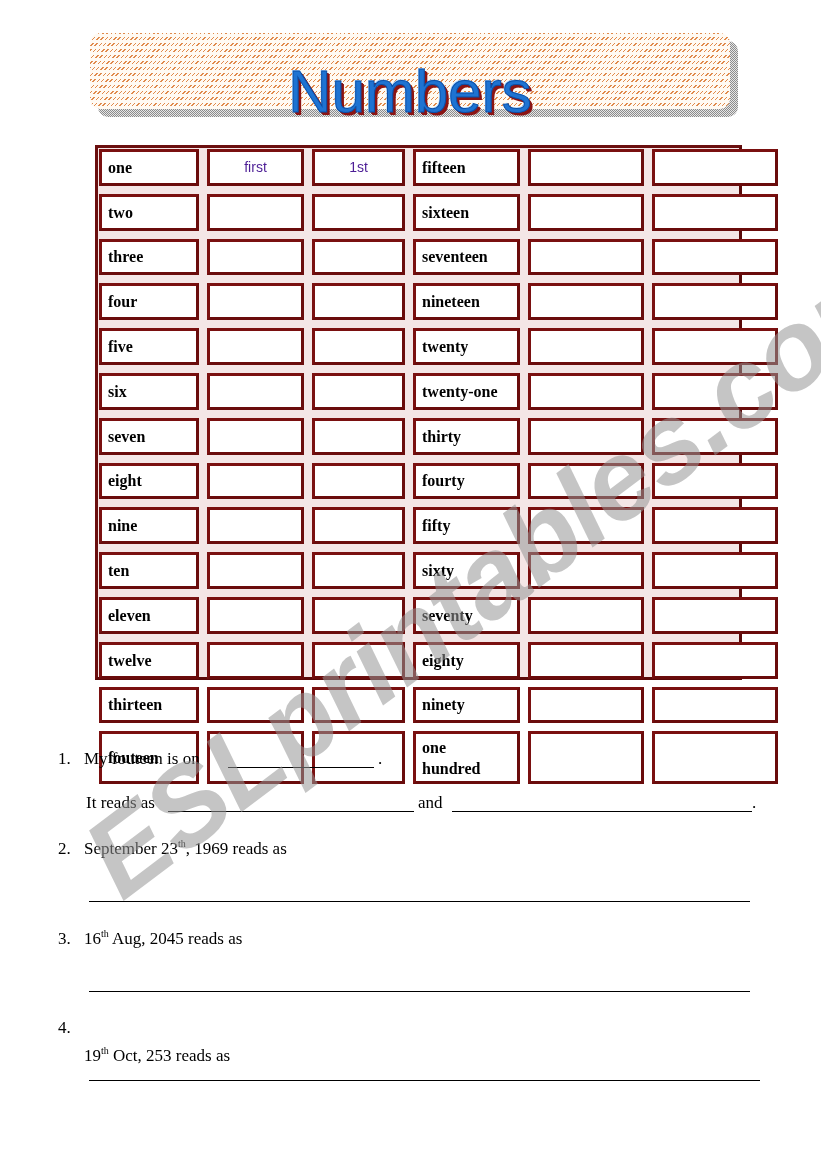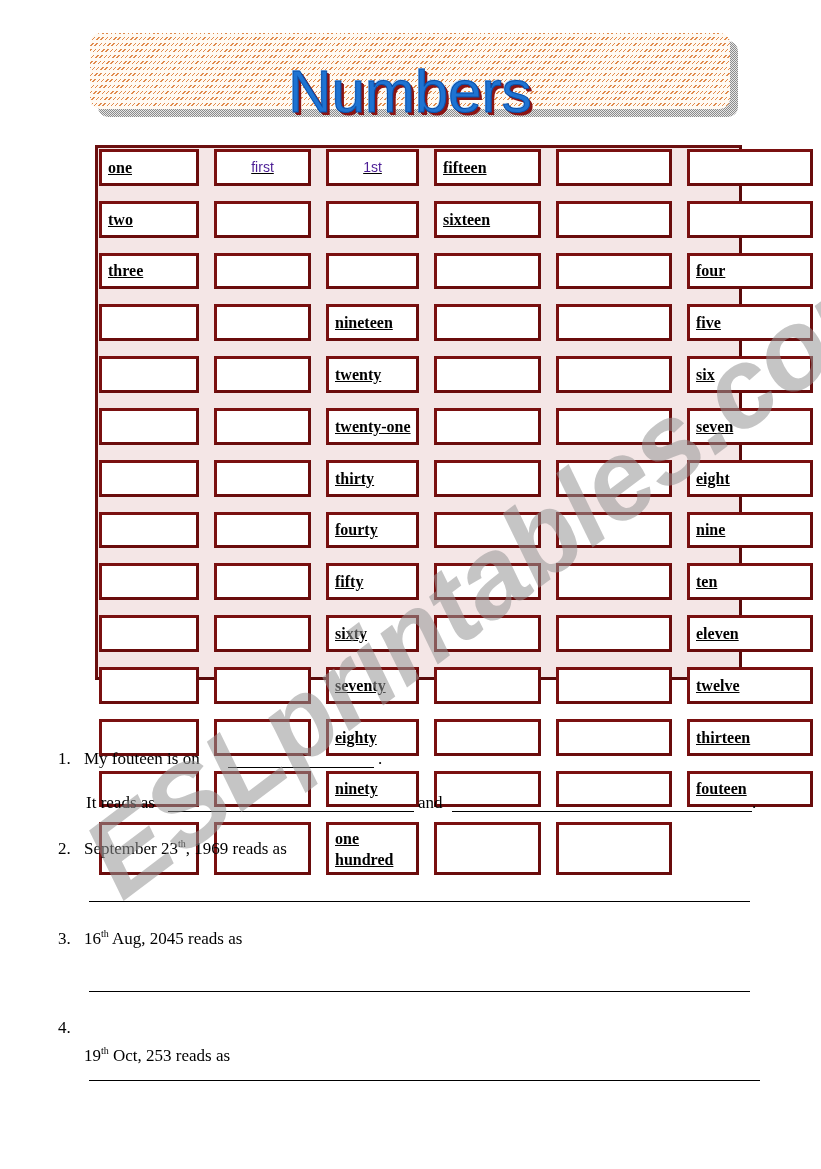--- a/index.html
+++ b/index.html
@@ -33,23 +33,22 @@
     
     .numbers-table {
       position: absolute; left: 95px; top: 145px; width: 647px; height: 535px;
       border: 3px solid #6b0f0f;
       border-right-color: #5a0a0a; border-bottom-color: #5a0a0a;
       background: #f4e6e6;
       box-sizing: border-box;
       display: grid;
       grid-template-columns: 100px 97px 93px 107px 116px 126px;
       grid-template-rows: repeat(13, 36.8px) 53px;
-      gap: 15px;
+      gap: 8px;
       padding: 1px;
-      text-decoration: underline;
     }
     .cell {
       border: 3px solid #7a1010;
       border-right-color: #6a0c0c; border-bottom-color: #6a0c0c;
       background: #ffffff;
       box-sizing: border-box;
       display: flex; align-items: center;
       padding-left: 6px;
       font-family: "Liberation Serif", serif; font-weight: bold; font-size: 16px;
       line-height: 21px;
@@ -90,20 +89,21 @@
     <div class="cell blank"></div>
     <div class="cell ">two</div>
     <div class="cell center"></div>
     <div class="cell center"></div>
     <div class="cell ">sixteen</div>
     <div class="cell blank"></div>
     <div class="cell blank"></div>
     <div class="cell ">three</div>
     <div class="cell center"></div>
     <div class="cell center"></div>
+    <div class="cell ">seventeen</div>
     <div class="cell blank"></div>
     <div class="cell blank"></div>
     <div class="cell ">four</div>
     <div class="cell center"></div>
     <div class="cell center"></div>
     <div class="cell ">nineteen</div>
     <div class="cell blank"></div>
     <div class="cell blank"></div>
     <div class="cell ">five</div>
     <div class="cell center"></div>

